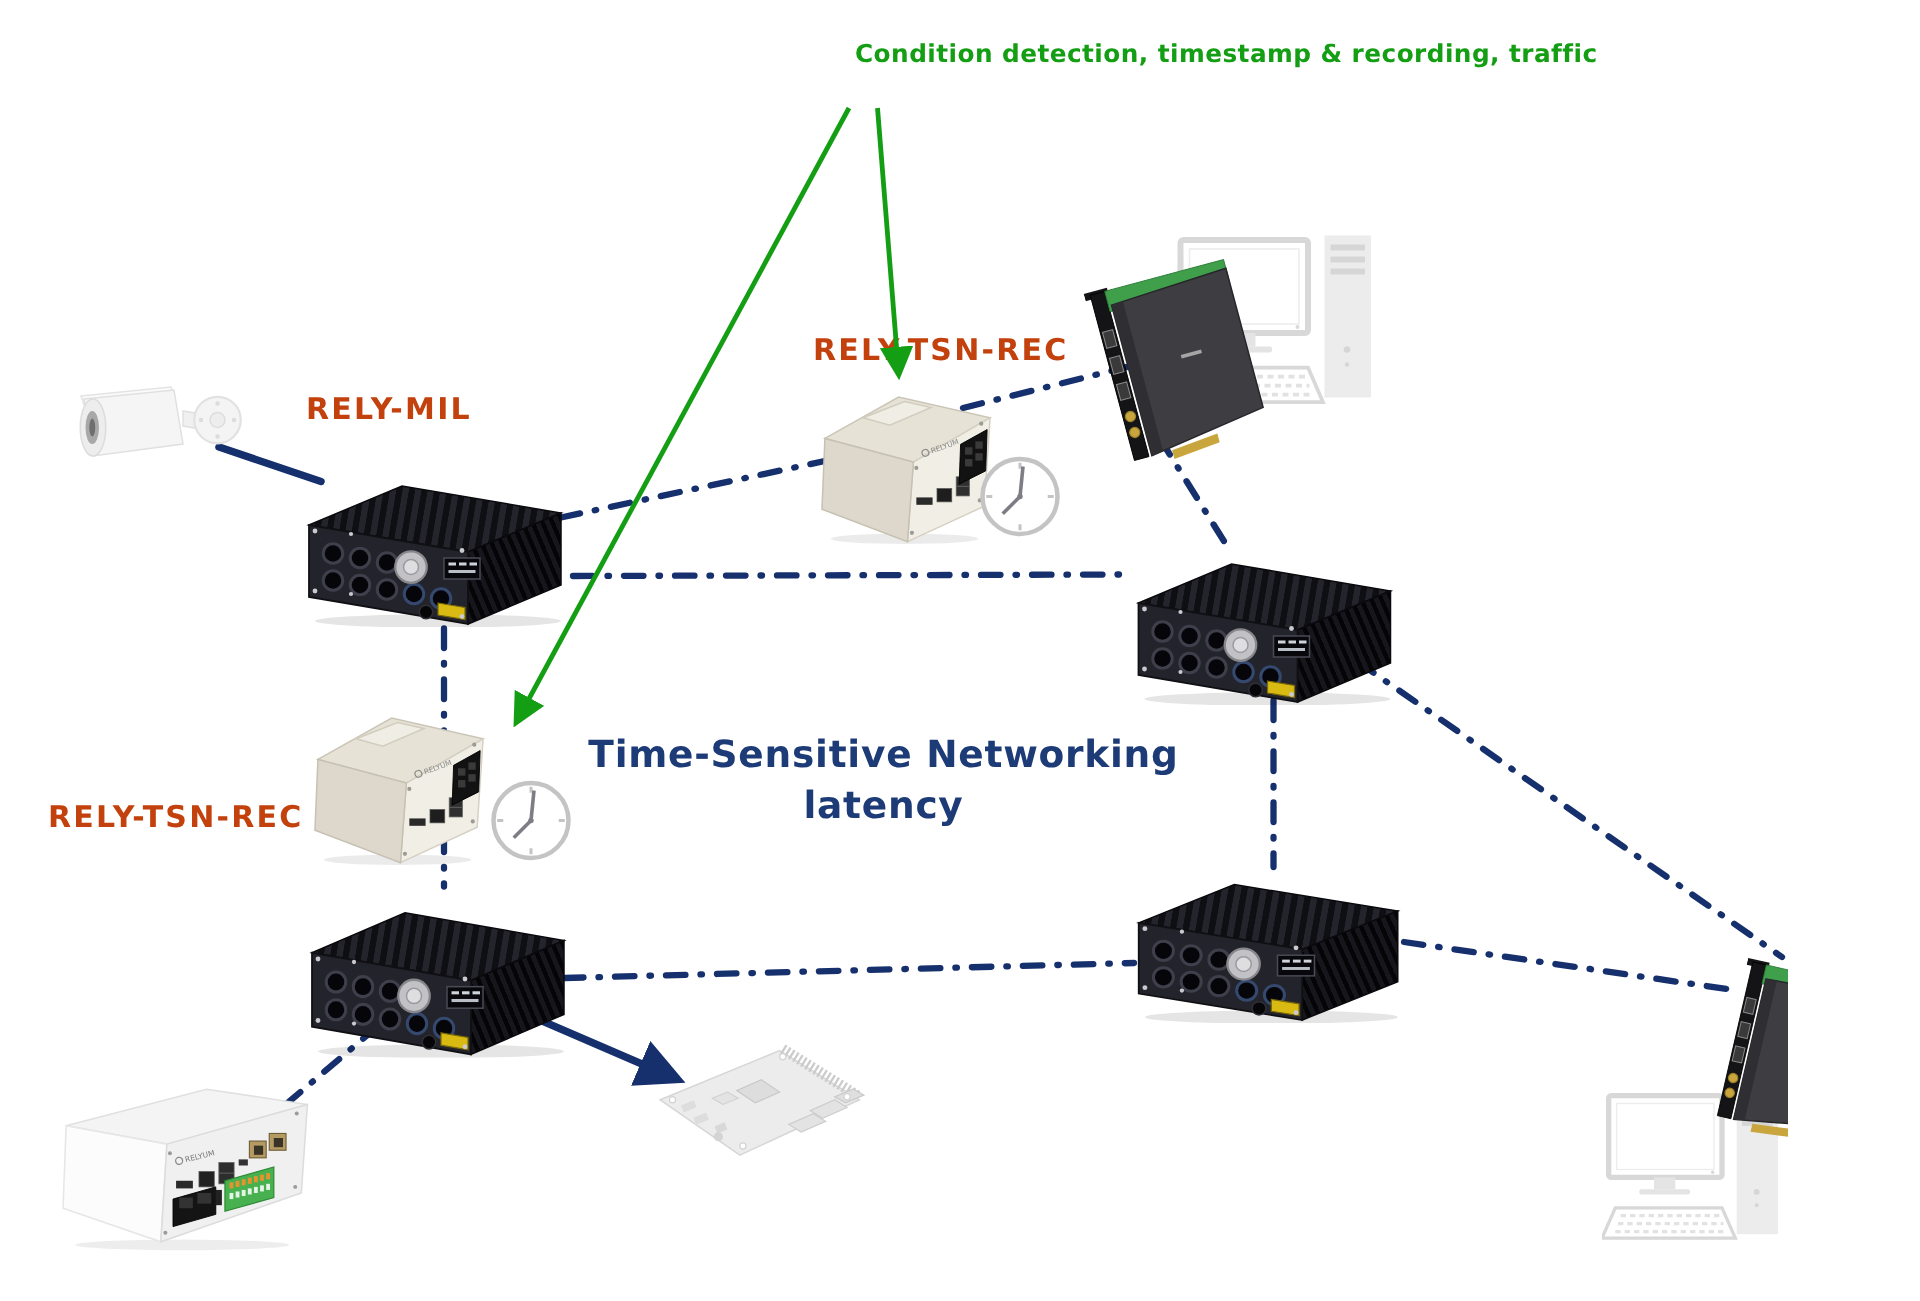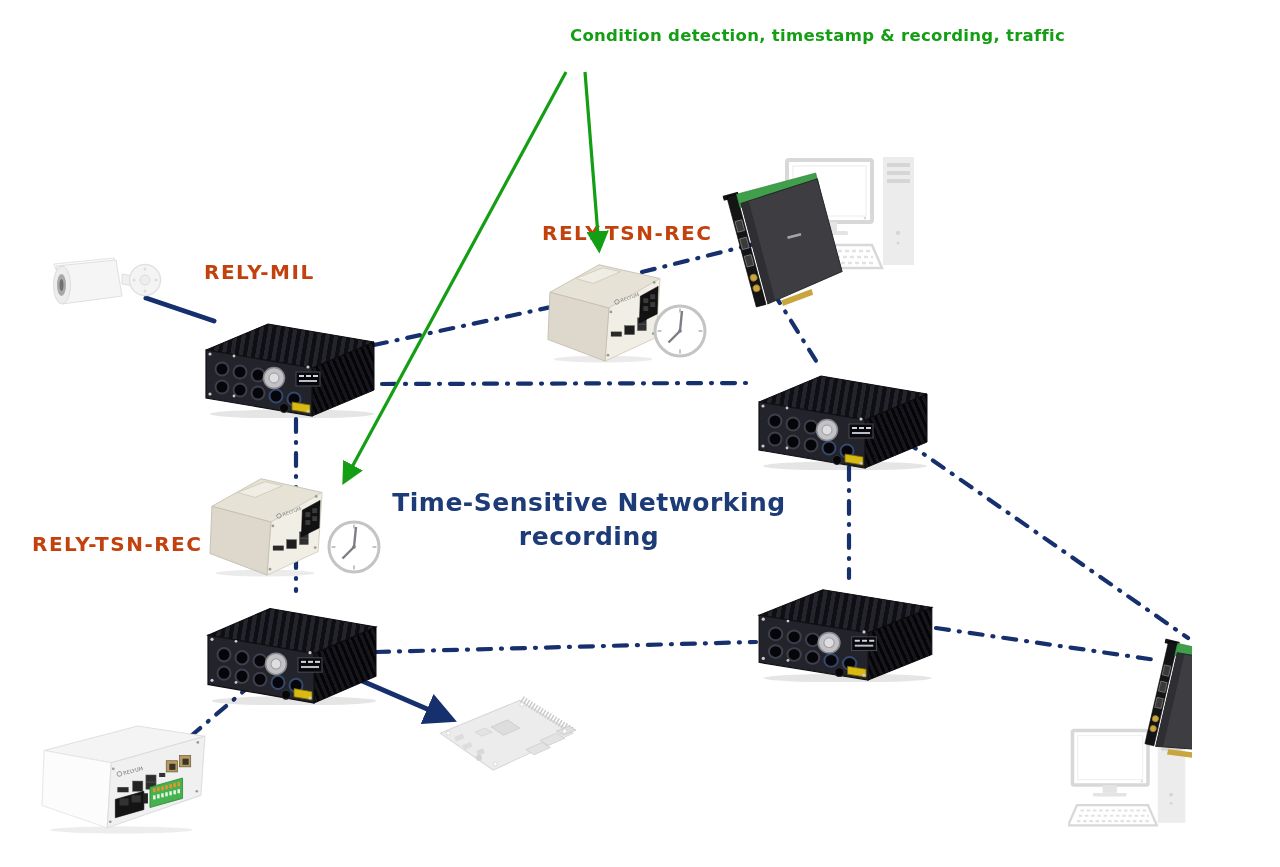--- a/index.html
+++ b/index.html
@@ -250,21 +250,21 @@
   <div id="annotation">
     <div>Condition detection, timestamp &amp; recording, traffic</div>
   </div>
 
   <div class="lbl" style="left:204px;top:260px;">RELY-MIL</div>
   <div class="lbl" style="left:542px;top:221px;">RELY-TSN-REC</div>
   <div class="lbl" style="left:32px;top:532px;">RELY-TSN-REC</div>
 
   <div id="backbone-title">
     <div>Time-Sensitive Networking</div>
-    <div>recording</div>
+    <div>latency</div>
   </div>
 
   <div class="dev" style="left:48px;top:250px;width:115px;height:65px;">
     <svg viewBox="0 0 115 65">
         <use href="#s-cam"></use>
       </svg>
   </div>
 
   <div class="dev" style="left:200px;top:306px;width:180px;height:112px;">
     <svg viewBox="0 0 180 112">

